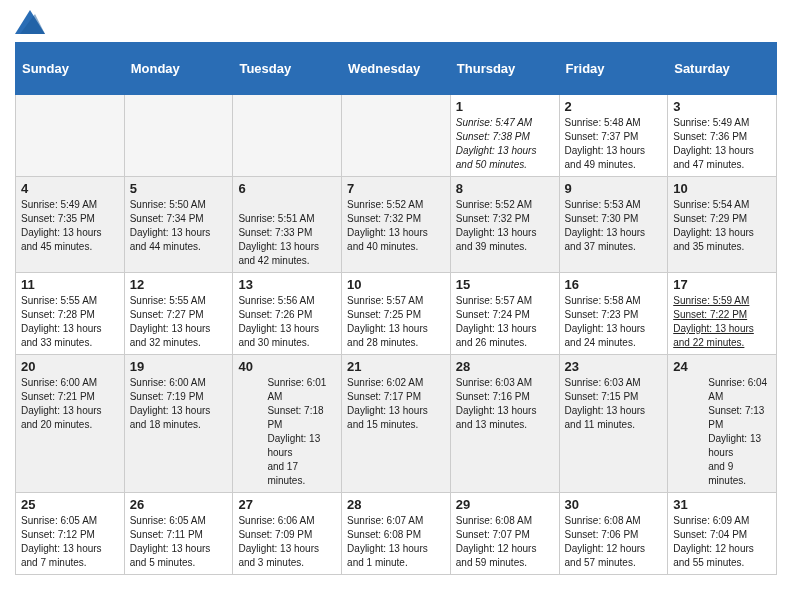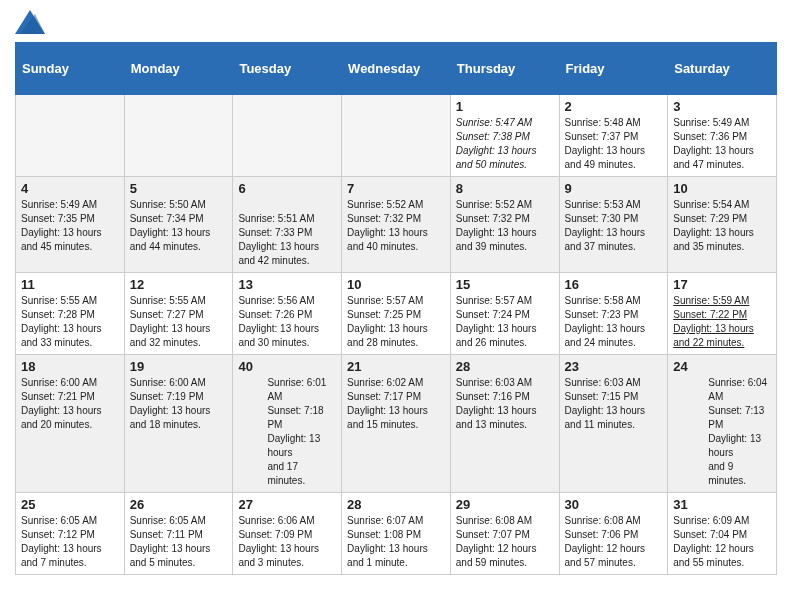--- a/index.html
+++ b/index.html
@@ -182,21 +182,21 @@
           <td>
             <span class="day-num">17</span>
             <div class="day-info" style="white-space: pre-line; text-decoration: underline;">Sunrise: 5:59 AM
 Sunset: 7:22 PM
 Daylight: 13 hours
 and 22 minutes.</div>
           </td>
         </tr>
         <tr>
           <td class="shaded">
-            <span class="day-num">18</span>
+            <span class="day-num">20</span>
             <div class="day-info" style="white-space: pre-line;">Sunrise: 6:00 AM
 Sunset: 7:21 PM
 Daylight: 13 hours
 and 20 minutes.</div>
           </td>
           <td class="shaded">
             <span class="day-num">19</span>
             <div class="day-info" style="white-space: pre-line;">Sunrise: 6:00 AM
 Sunset: 7:19 PM
 Daylight: 13 hours
@@ -256,21 +256,21 @@
           <td>
             <span class="day-num">27</span>
             <div class="day-info" style="white-space: pre-line;">Sunrise: 6:06 AM
 Sunset: 7:09 PM
 Daylight: 13 hours
 and 3 minutes.</div>
           </td>
           <td>
             <span class="day-num">28</span>
             <div class="day-info" style="white-space: pre-line;">Sunrise: 6:07 AM
-Sunset: 1:08 PM
+Sunset: 6:08 PM
 Daylight: 13 hours
 and 1 minute.</div>
           </td>
           <td>
             <span class="day-num">29</span>
             <div class="day-info" style="white-space: pre-line;">Sunrise: 6:08 AM
 Sunset: 7:07 PM
 Daylight: 12 hours
 and 59 minutes.</div>
           </td>

